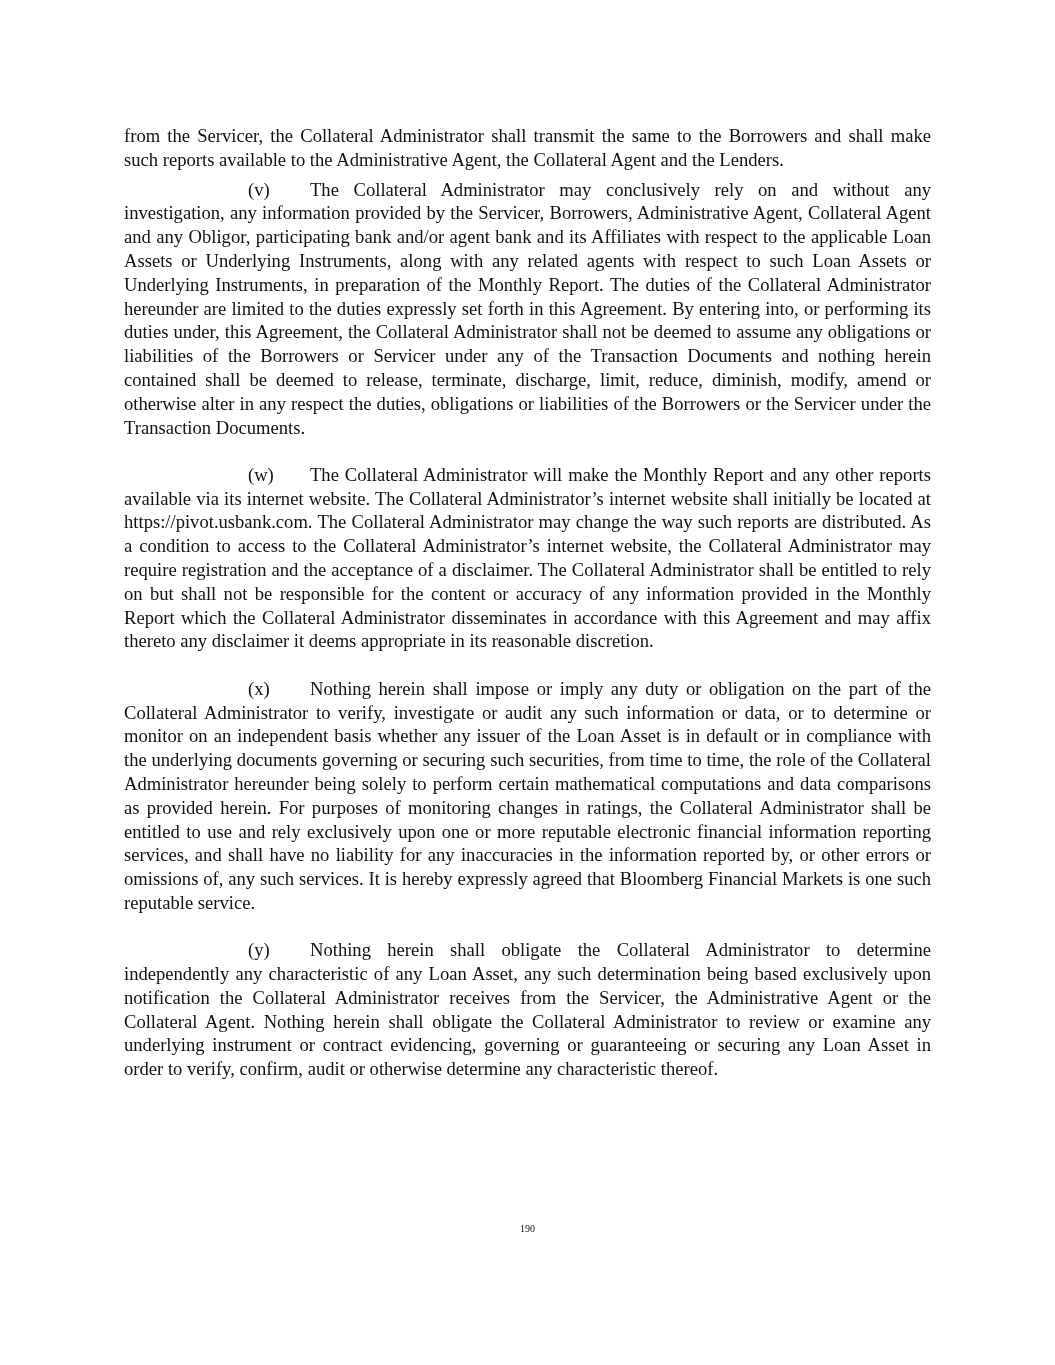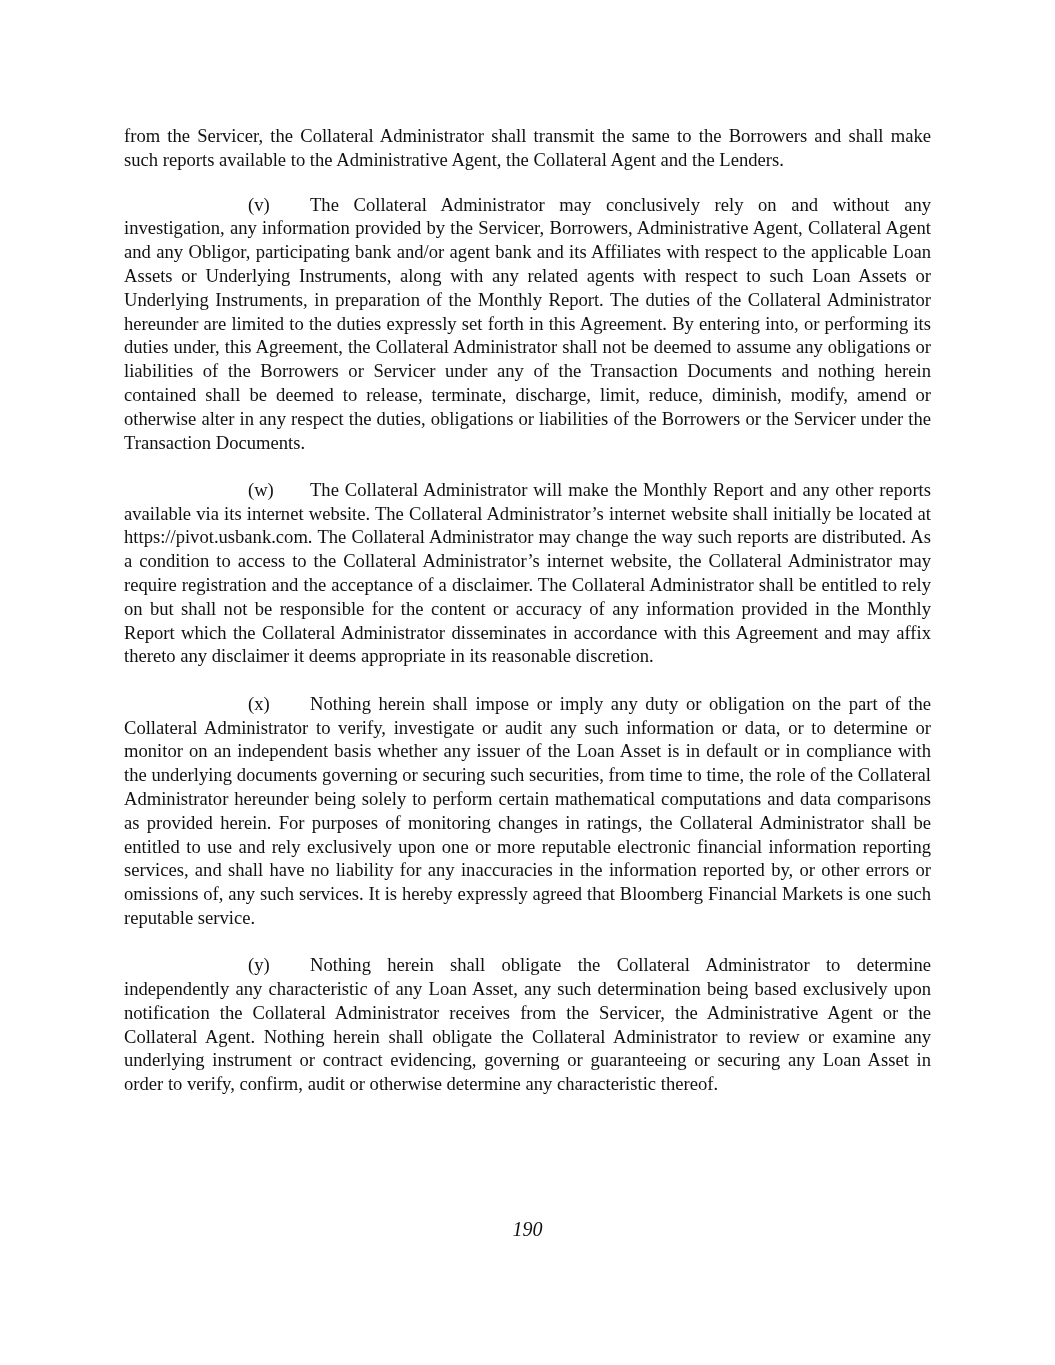--- a/index.html
+++ b/index.html
@@ -22,41 +22,40 @@
       width: 807px;
       font-size: 18.6px;
       line-height: 23.8px;
     }
     .para {
       text-align: justify;
       margin: 0 0 23.5px 0;
       text-justify: inter-word;
     }
     .para.first {
-      margin-bottom: 21px;
+      margin-bottom: 6px;
     }
     .para.indented {
       text-indent: 124px;
     }
     .label {
       display: inline-block;
       width: 62px;
       text-indent: 0;
     }
     .ital {
     }
     .page-number {
       position: absolute;
       top: 1220px;
       left: 0;
       width: 1055px;
       text-align: center;
-      font-size: 20px;
+      font-size: 10px;
       line-height: 18px;
-      font-style: italic;
     }
   </style>
 </head>
 <body>
 
 <div class="page">
   <p class="para first">from the Servicer, the Collateral Administrator shall transmit the same to the Borrowers and shall make such reports available to the Administrative Agent, the Collateral Agent and the Lenders.</p>
 
   <p class="para indented"><span class="label">(v)</span><span>The Collateral Administrator may conclusively rely on and without any investigation, any information provided by the Servicer, Borrowers, Administrative Agent, Collateral Agent and any Obligor, participating bank and/or agent bank and its Affiliates with respect to the applicable Loan Assets or Underlying Instruments, along with any related agents with respect to such Loan Assets or Underlying Instruments, in preparation of the Monthly Report. The duties of the Collateral Administrator hereunder are limited to the duties expressly set forth in this Agreement.  By entering into, or performing its duties under, this Agreement, the Collateral Administrator shall not be deemed to assume any obligations or liabilities of the Borrowers or Servicer under any of the Transaction Documents and nothing herein contained shall be deemed to release, terminate, discharge, limit, reduce, diminish, modify, amend or otherwise alter in any respect the duties, obligations or liabilities of the Borrowers or the Servicer under the Transaction Documents.</span></p>
 

